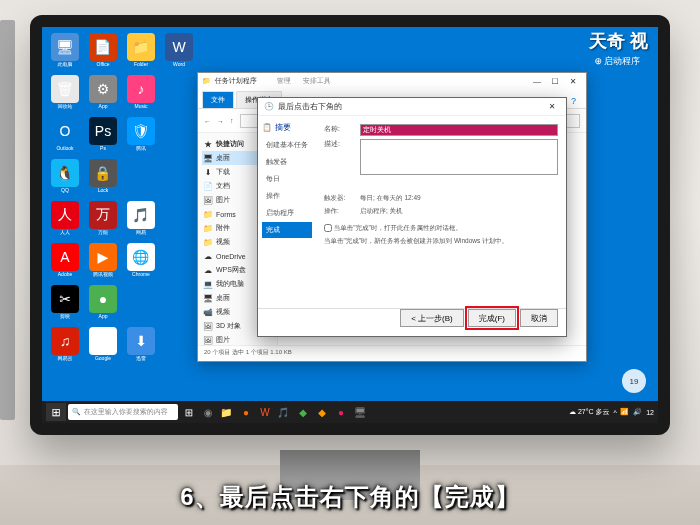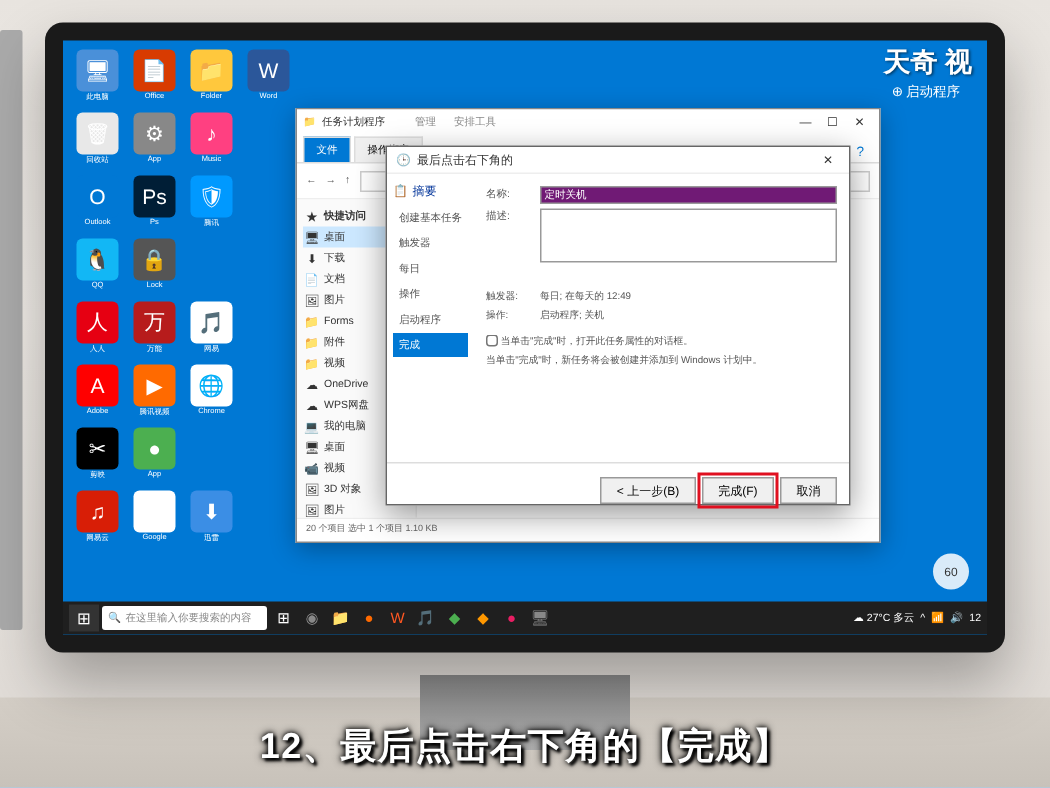--- a/index.html
+++ b/index.html
@@ -41,24 +41,24 @@
 .wz-title{height:18px;display:flex;align-items:center;padding:0 6px;font-size:8px;color:#333;border-bottom:1px solid #eee}
 .wz-title .spacer{flex:1}
 .wz-close{width:16px;text-align:center;cursor:pointer}
 .wz-body{display:flex;height:calc(100% - 46px)}
 .wz-side{width:58px;background:#fff;padding:6px 4px;font-size:7px}
 .wz-side-item{padding:3px 4px;color:#555;margin-bottom:1px}
 .wz-side-item.active{background:#0078d4;color:#fff}
 .wz-main{flex:1;padding:8px;font-size:7px;color:#333}
 .wz-row{display:flex;gap:6px;margin-bottom:3px}
 .wz-label{width:30px;color:#555}
-.wz-input{flex:1;height:12px;border:1px solid #999;background:#701a75;color:#fff;font-size:7px;padding:0 2px}
+.wz-input{flex:1;height:12px;border:1px solid #999;background:#be185d;color:#fff;font-size:7px;padding:0 2px}
 .wz-textarea{flex:1;height:36px;border:1px solid #999;background:#fff}
 .wz-info{margin-top:18px;font-size:6.5px;color:#555;line-height:1.6}
-.wz-footer{height:28px;border-top:1px solid #ddd;display:flex;align-items:flex-end;justify-content:flex-end;gap:4px;padding:0 8px}
+.wz-footer{height:28px;border-top:1px solid #ddd;display:flex;align-items:flex-start;justify-content:flex-end;gap:4px;padding:0 8px}
 .wz-btn{height:18px;padding:0 10px;border:1px solid #999;background:#f0f0f0;font-size:8px;display:flex;align-items:center;cursor:pointer}
 .wz-btn.focus{outline:2px solid #e01020;outline-offset:1px}
 .circle-widget{position:absolute;right:12px;bottom:30px;width:24px;height:24px;border-radius:50%;background:rgba(255,255,255,0.85);display:flex;align-items:center;justify-content:center;font-size:8px;color:#333}
 .caption{position:absolute;bottom:0;left:0;right:0;height:56px;display:flex;align-items:center;justify-content:center;font-size:24px;font-weight:700;color:#fff;text-shadow:0 0 3px #000,0 0 6px #000,2px 2px 2px #000;letter-spacing:1px;z-index:300}
 </style>
 </head>
 <body>
 
 <div class="desk-surface"></div>
 <div class="desk-left"></div>
@@ -319,21 +319,21 @@
       </div>
     </div>
   </div>
   <div class="wz-footer">
     <div class="wz-btn">&lt; 上一步(B)</div>
     <div class="wz-btn focus">完成(F)</div>
     <div class="wz-btn">取消</div>
   </div>
 </div>
 
-<div class="circle-widget">60</div>
+<div class="circle-widget">19</div>
 
 <div class="taskbar">
   <div class="start-btn">⊞</div>
   <div class="search-box">🔍 <span style="margin-left:3px">在这里输入你要搜索的内容</span></div>
   <div id="tb-items" style="display:flex;gap:1px">
           <div class="tb-item" style="color: rgb(255, 255, 255);">⊞</div>
           <div class="tb-item" style="color: rgb(136, 136, 136);">◉</div>
           <div class="tb-item" style="color: rgb(255, 200, 61);">📁</div>
           <div class="tb-item" style="color: rgb(255, 106, 0);">●</div>
           <div class="tb-item" style="color: rgb(255, 87, 34);">W</div>
@@ -348,13 +348,13 @@
     <span>^</span>
     <span>📶</span>
     <span>🔊</span>
     <span>12</span>
   </div>
 </div>
 
 </div>
 </div>
 
-<div class="caption">12、最后点击右下角的【完成】</div>
+<div class="caption">6、最后点击右下角的【完成】</div>
 
 </body></html>

